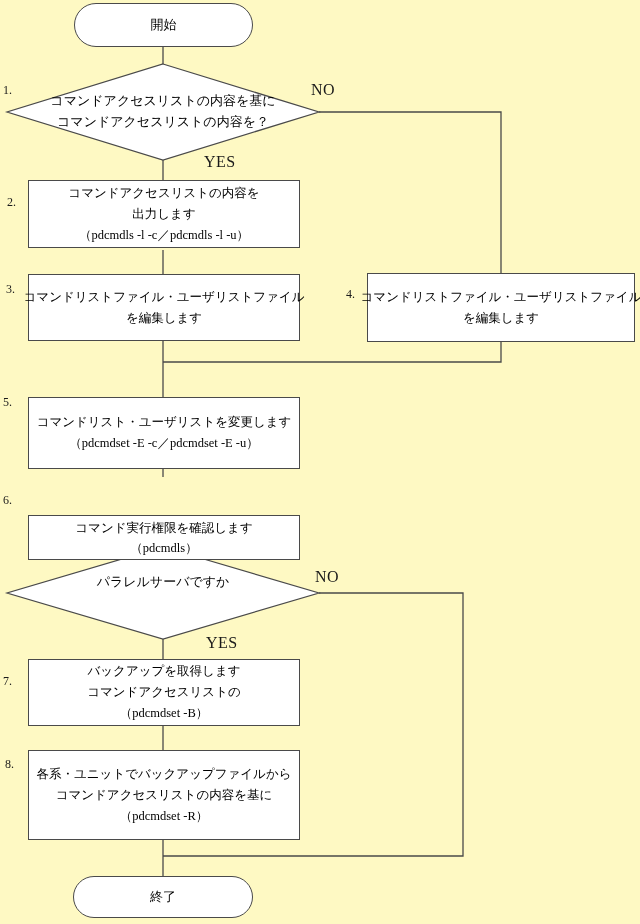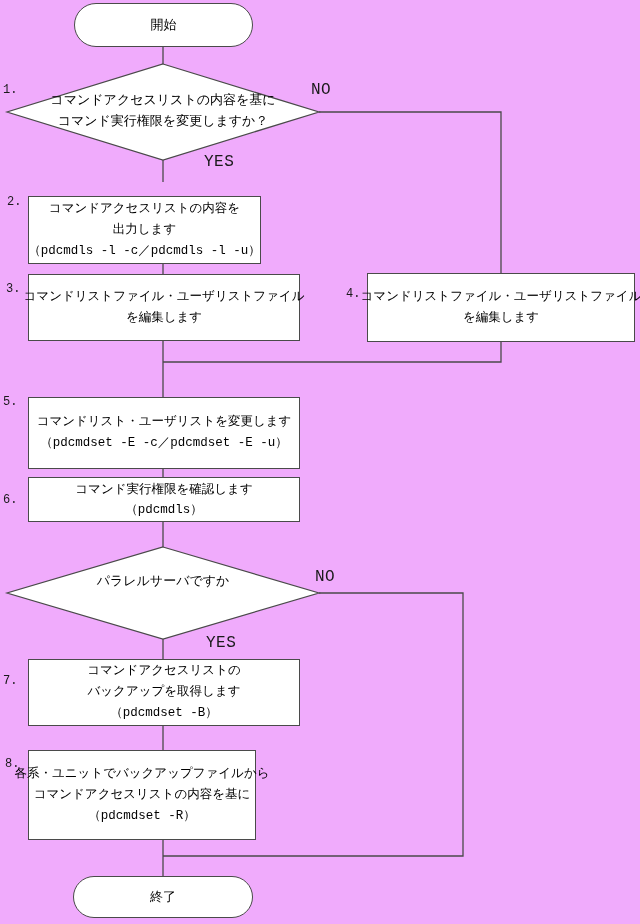--- a/index.html
+++ b/index.html
@@ -1,29 +1,29 @@
 <!DOCTYPE html>
 <html style="--line: #4a4a4a;"><head>
 <meta charset="utf-8">
 <style>
   html,body{margin:0;padding:0;background:#fff;}
   .canvas{
-    position:relative;width:640px;height:924px;background:#f0abfc;overflow:hidden;
-    font-family:Liberation Mono, monospace;
+    position:relative;width:640px;height:924px;background:#fef9c3;overflow:hidden;
+    font-family:Liberation Serif, serif;
     color:#000;
   }
   .layer{position:absolute;left:0;top:0;}
   svg .stroke{stroke:var(--line,#4a4a4a);stroke-width:1.3;fill:none;}
   svg .shape{stroke:var(--line,#4a4a4a);stroke-width:1.2;fill:#ffffff;}
   .box{
     position:absolute;box-sizing:border-box;border:1px solid var(--line,#4a4a4a);
     background:#fff;display:flex;flex-direction:column;justify-content:center;
     align-items:center;text-align:center;font-size:12.5px;line-height:21px;
   }
-  .box.tight{line-height:20px;}
+  .box.tight{line-height:20px;margin-top:38px;}
   .terminal{
     position:absolute;box-sizing:border-box;border:1px solid var(--line,#4a4a4a);
     background:#fff;border-radius:22px;display:flex;align-items:center;
     justify-content:center;font-size:13px;
   }
   .dtext{
     position:absolute;text-align:center;font-size:13px;line-height:21px;
   }
   .num{
     position:absolute;font-size:12px;color:#1a1a1a;
@@ -57,27 +57,27 @@
     <polygon class="shape" points="163,547 319,593 163,639 7,593"></polygon>
   </svg>
 
   <div class="terminal" style="left:74px;top:3px;width:179px;height:44px">
     <span>開始</span>
   </div>
 
   <div class="num" style="left:3px;top:83px">1.</div>
   <div class="dtext" style="left:28px;top:90px;width:270px">
     <div class="bl">コマンドアクセスリストの内容を基に</div>
-    <div class="bl">コマンド実行権限を変更しますか？</div>
+    <div class="bl">コマンドアクセスリストの内容を？</div>
   </div>
   <div class="edge-label" style="left:311px;top:81px">NO</div>
   <div class="edge-label" style="left:204px;top:153px">YES</div>
 
   <div class="num" style="left:7px;top:195px">2.</div>
-  <div class="box" style="left:28px;top:196px;width:233px;height:68px">
+  <div class="box" style="left:28px;top:180px;width:272px;height:68px">
     <div class="bl">コマンドアクセスリストの内容を</div>
     <div class="bl">出力します</div>
     <div class="bl">（pdcmdls -l -c／pdcmdls -l -u）</div>
   </div>
 
   <div class="num" style="left:6px;top:282px">3.</div>
   <div class="box" style="left:28px;top:274px;width:272px;height:67px">
     <div class="bl">コマンドリストファイル・ユーザリストファイル</div>
     <div class="bl">を編集します</div>
   </div>
@@ -101,27 +101,27 @@
   </div>
 
   <div class="dtext" style="left:28px;top:571px;width:270px">
     <div class="bl">パラレルサーバですか</div>
   </div>
   <div class="edge-label" style="left:315px;top:568px">NO</div>
   <div class="edge-label" style="left:206px;top:634px">YES</div>
 
   <div class="num" style="left:3px;top:674px">7.</div>
   <div class="box" style="left:28px;top:659px;width:272px;height:67px">
+    <div class="bl">バックアップを取得します</div>
     <div class="bl">コマンドアクセスリストの</div>
-    <div class="bl">バックアップを取得します</div>
     <div class="bl">（pdcmdset -B）</div>
   </div>
 
   <div class="num" style="left:5px;top:757px">8.</div>
-  <div class="box" style="left:28px;top:750px;width:228px;height:90px">
+  <div class="box" style="left:28px;top:750px;width:272px;height:90px">
     <div class="bl">各系・ユニットでバックアップファイルから</div>
     <div class="bl">コマンドアクセスリストの内容を基に</div>
     <div class="bl">（pdcmdset -R）</div>
   </div>
 
   <div class="terminal" style="left:73px;top:876px;width:180px;height:42px">
     <span>終了</span>
   </div>
 
 </div>

